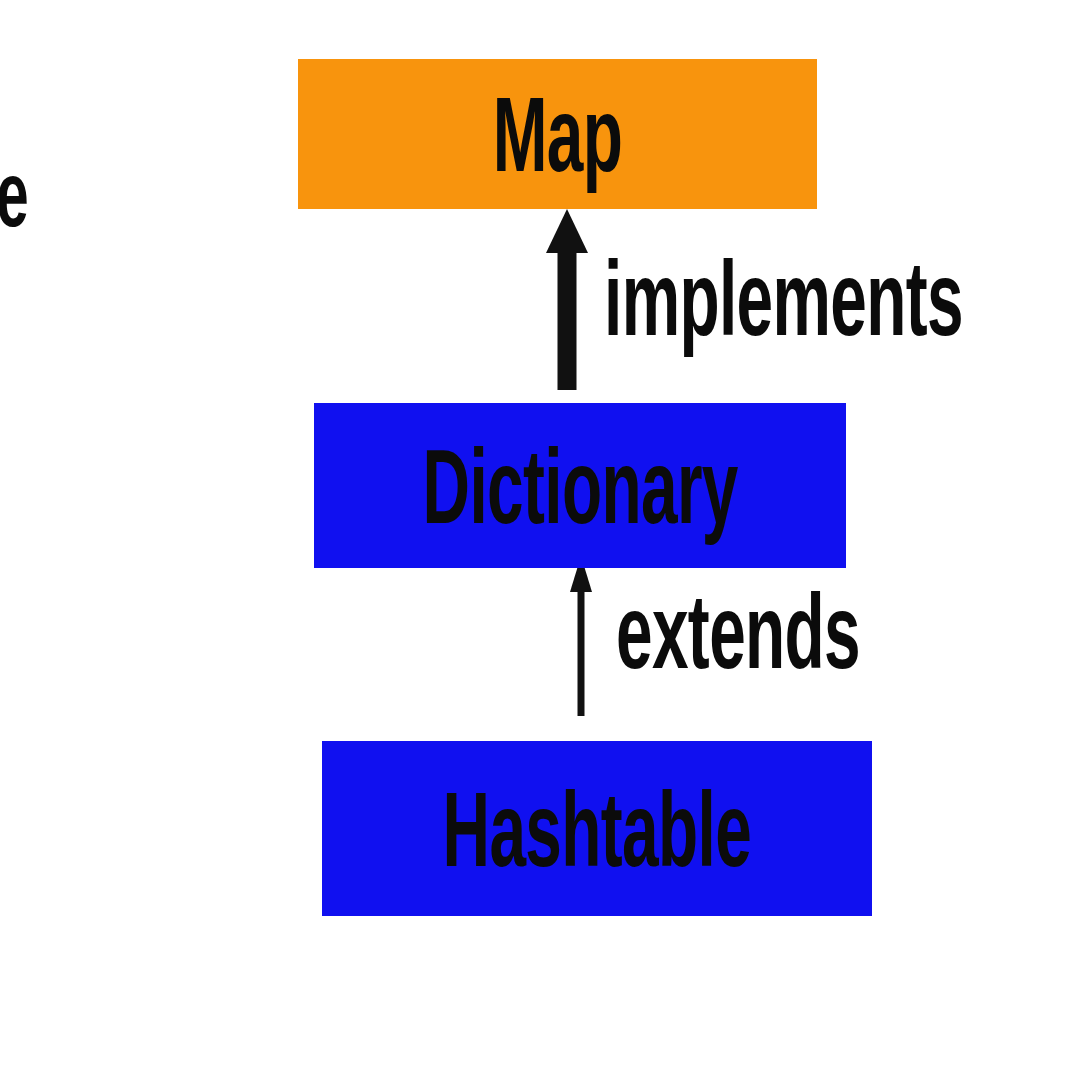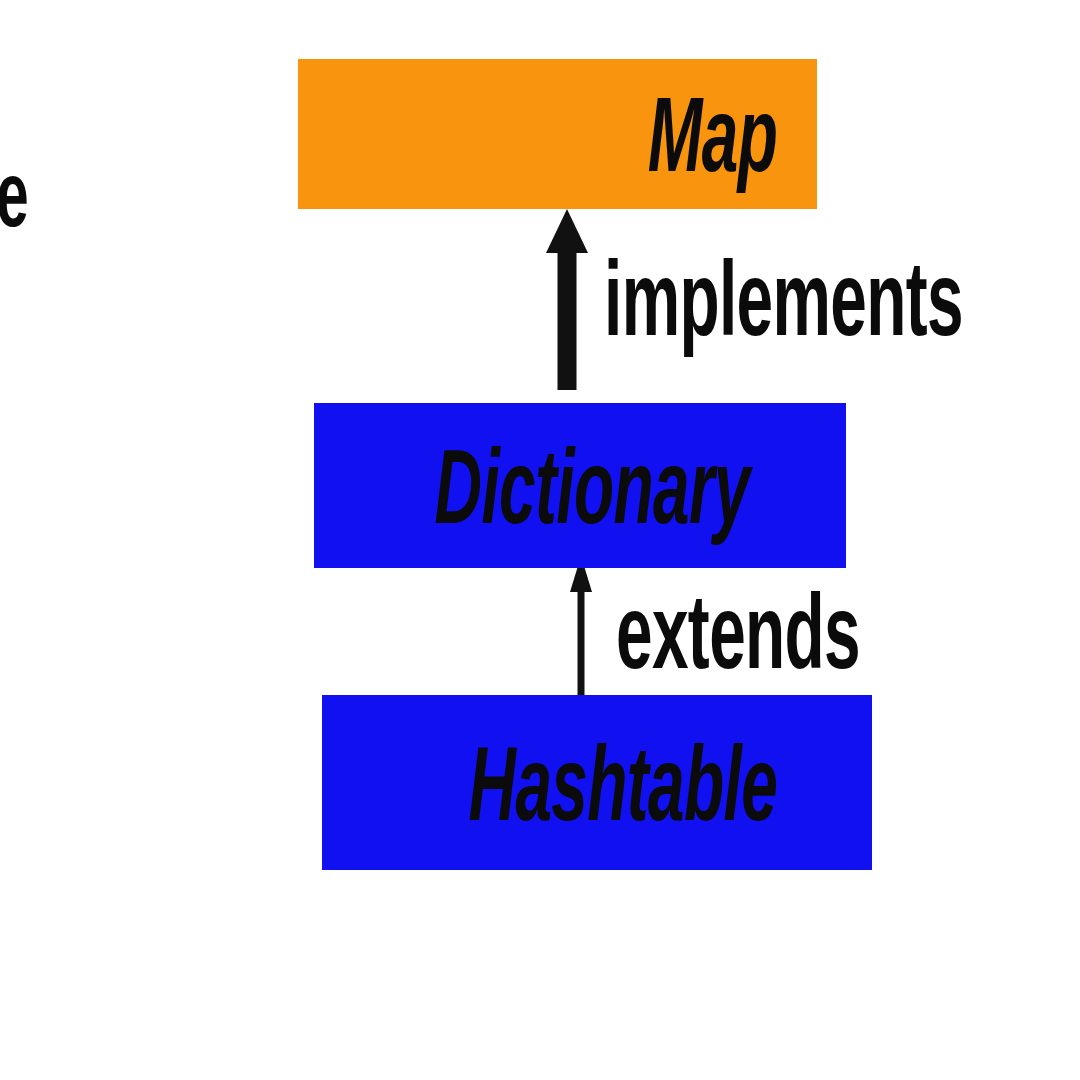--- a/index.html
+++ b/index.html
@@ -13,36 +13,35 @@
     height: 1080px;
     background: #ffffff;
     overflow: hidden;
     font-family: "Liberation Sans", sans-serif;
   }
   
   .node {
     position: absolute;
     display: flex;
     align-items: center;
-    justify-content: flex-end;
-    font-style: italic;
+    justify-content: center;
   }
   .node .label {
     font-weight: bold;
     font-size: 106px;
     line-height: 1;
     color: #0b0b0b;
     white-space: nowrap;
     transform: scaleX(0.62);
     transform-origin: center center;
     letter-spacing: -1px;
   }
   #node-map        { left: 298px; top: 59px;  width: 519px; height: 150px; }
   #node-dictionary { left: 314px; top: 388px; width: 532px; height: 165px; margin-top: 15px; }
-  #node-hashtable  { left: 322px; top: 695px; width: 550px; height: 175px; }
+  #node-hashtable  { left: 322px; top: 741px; width: 550px; height: 175px; }
 
   
   .edge-label {
     position: absolute;
     font-weight: bold;
     font-size: 106px;
     line-height: 1;
     color: #0b0b0b;
     white-space: nowrap;
     transform: scaleX(0.62);

